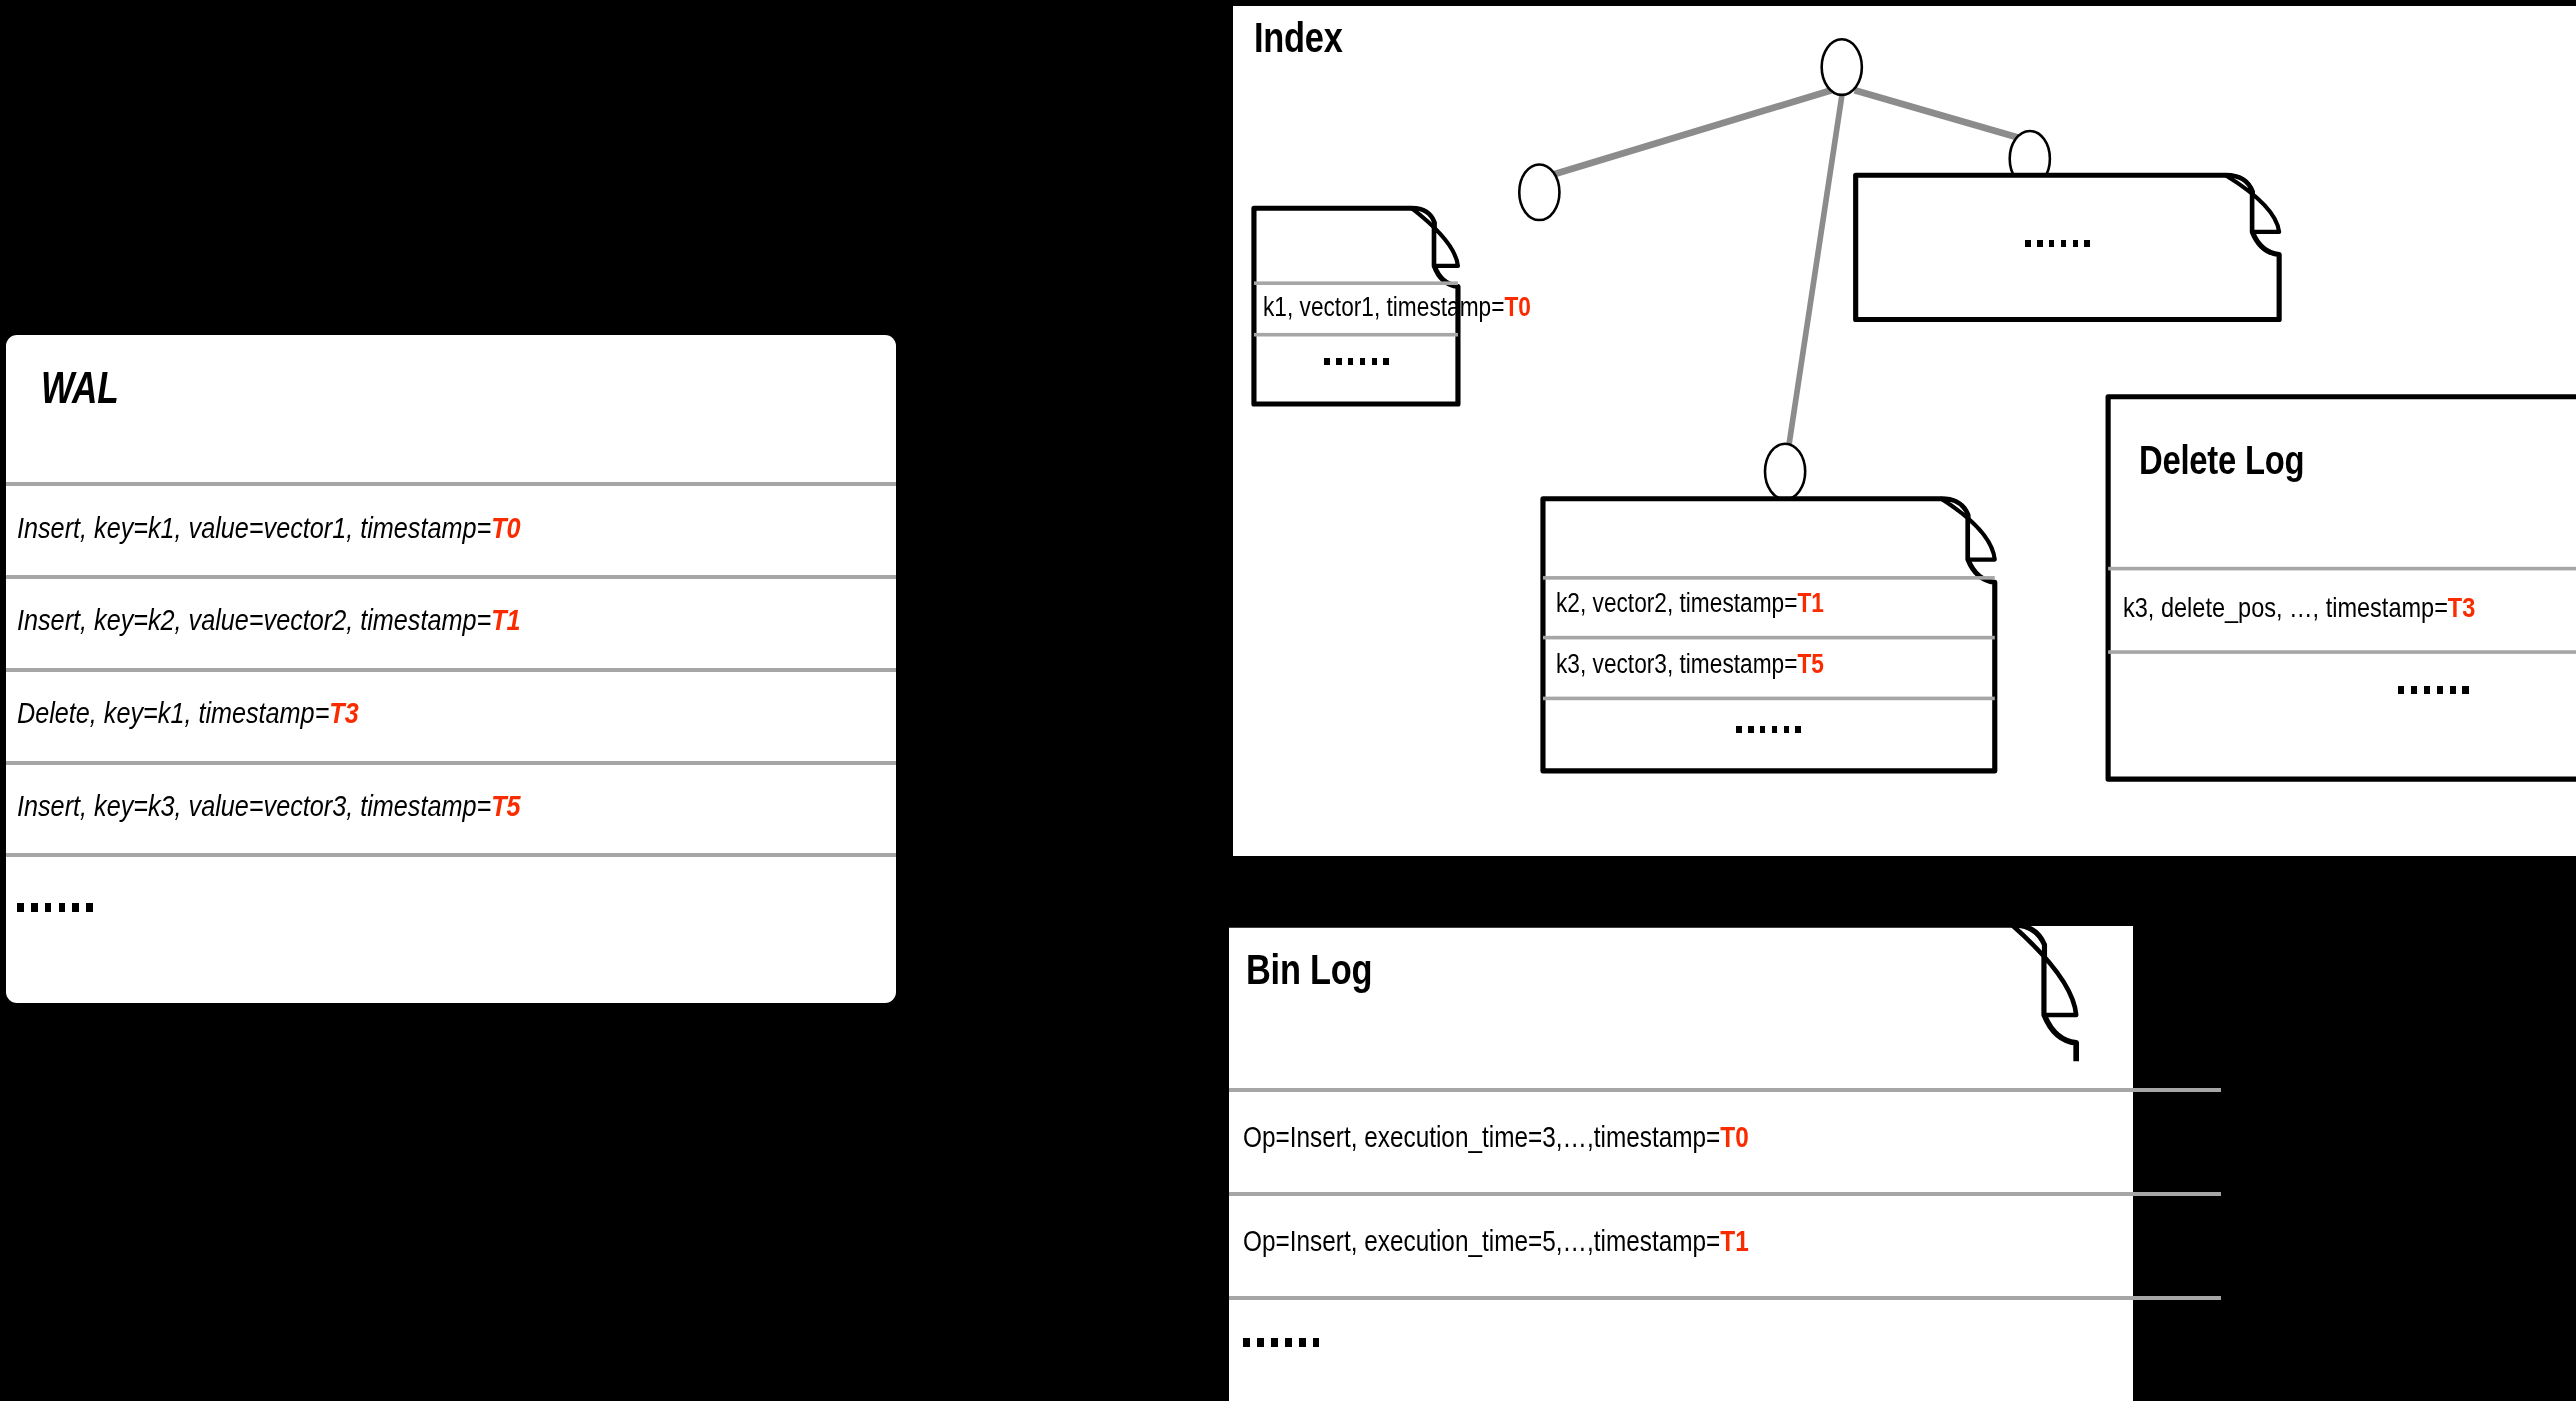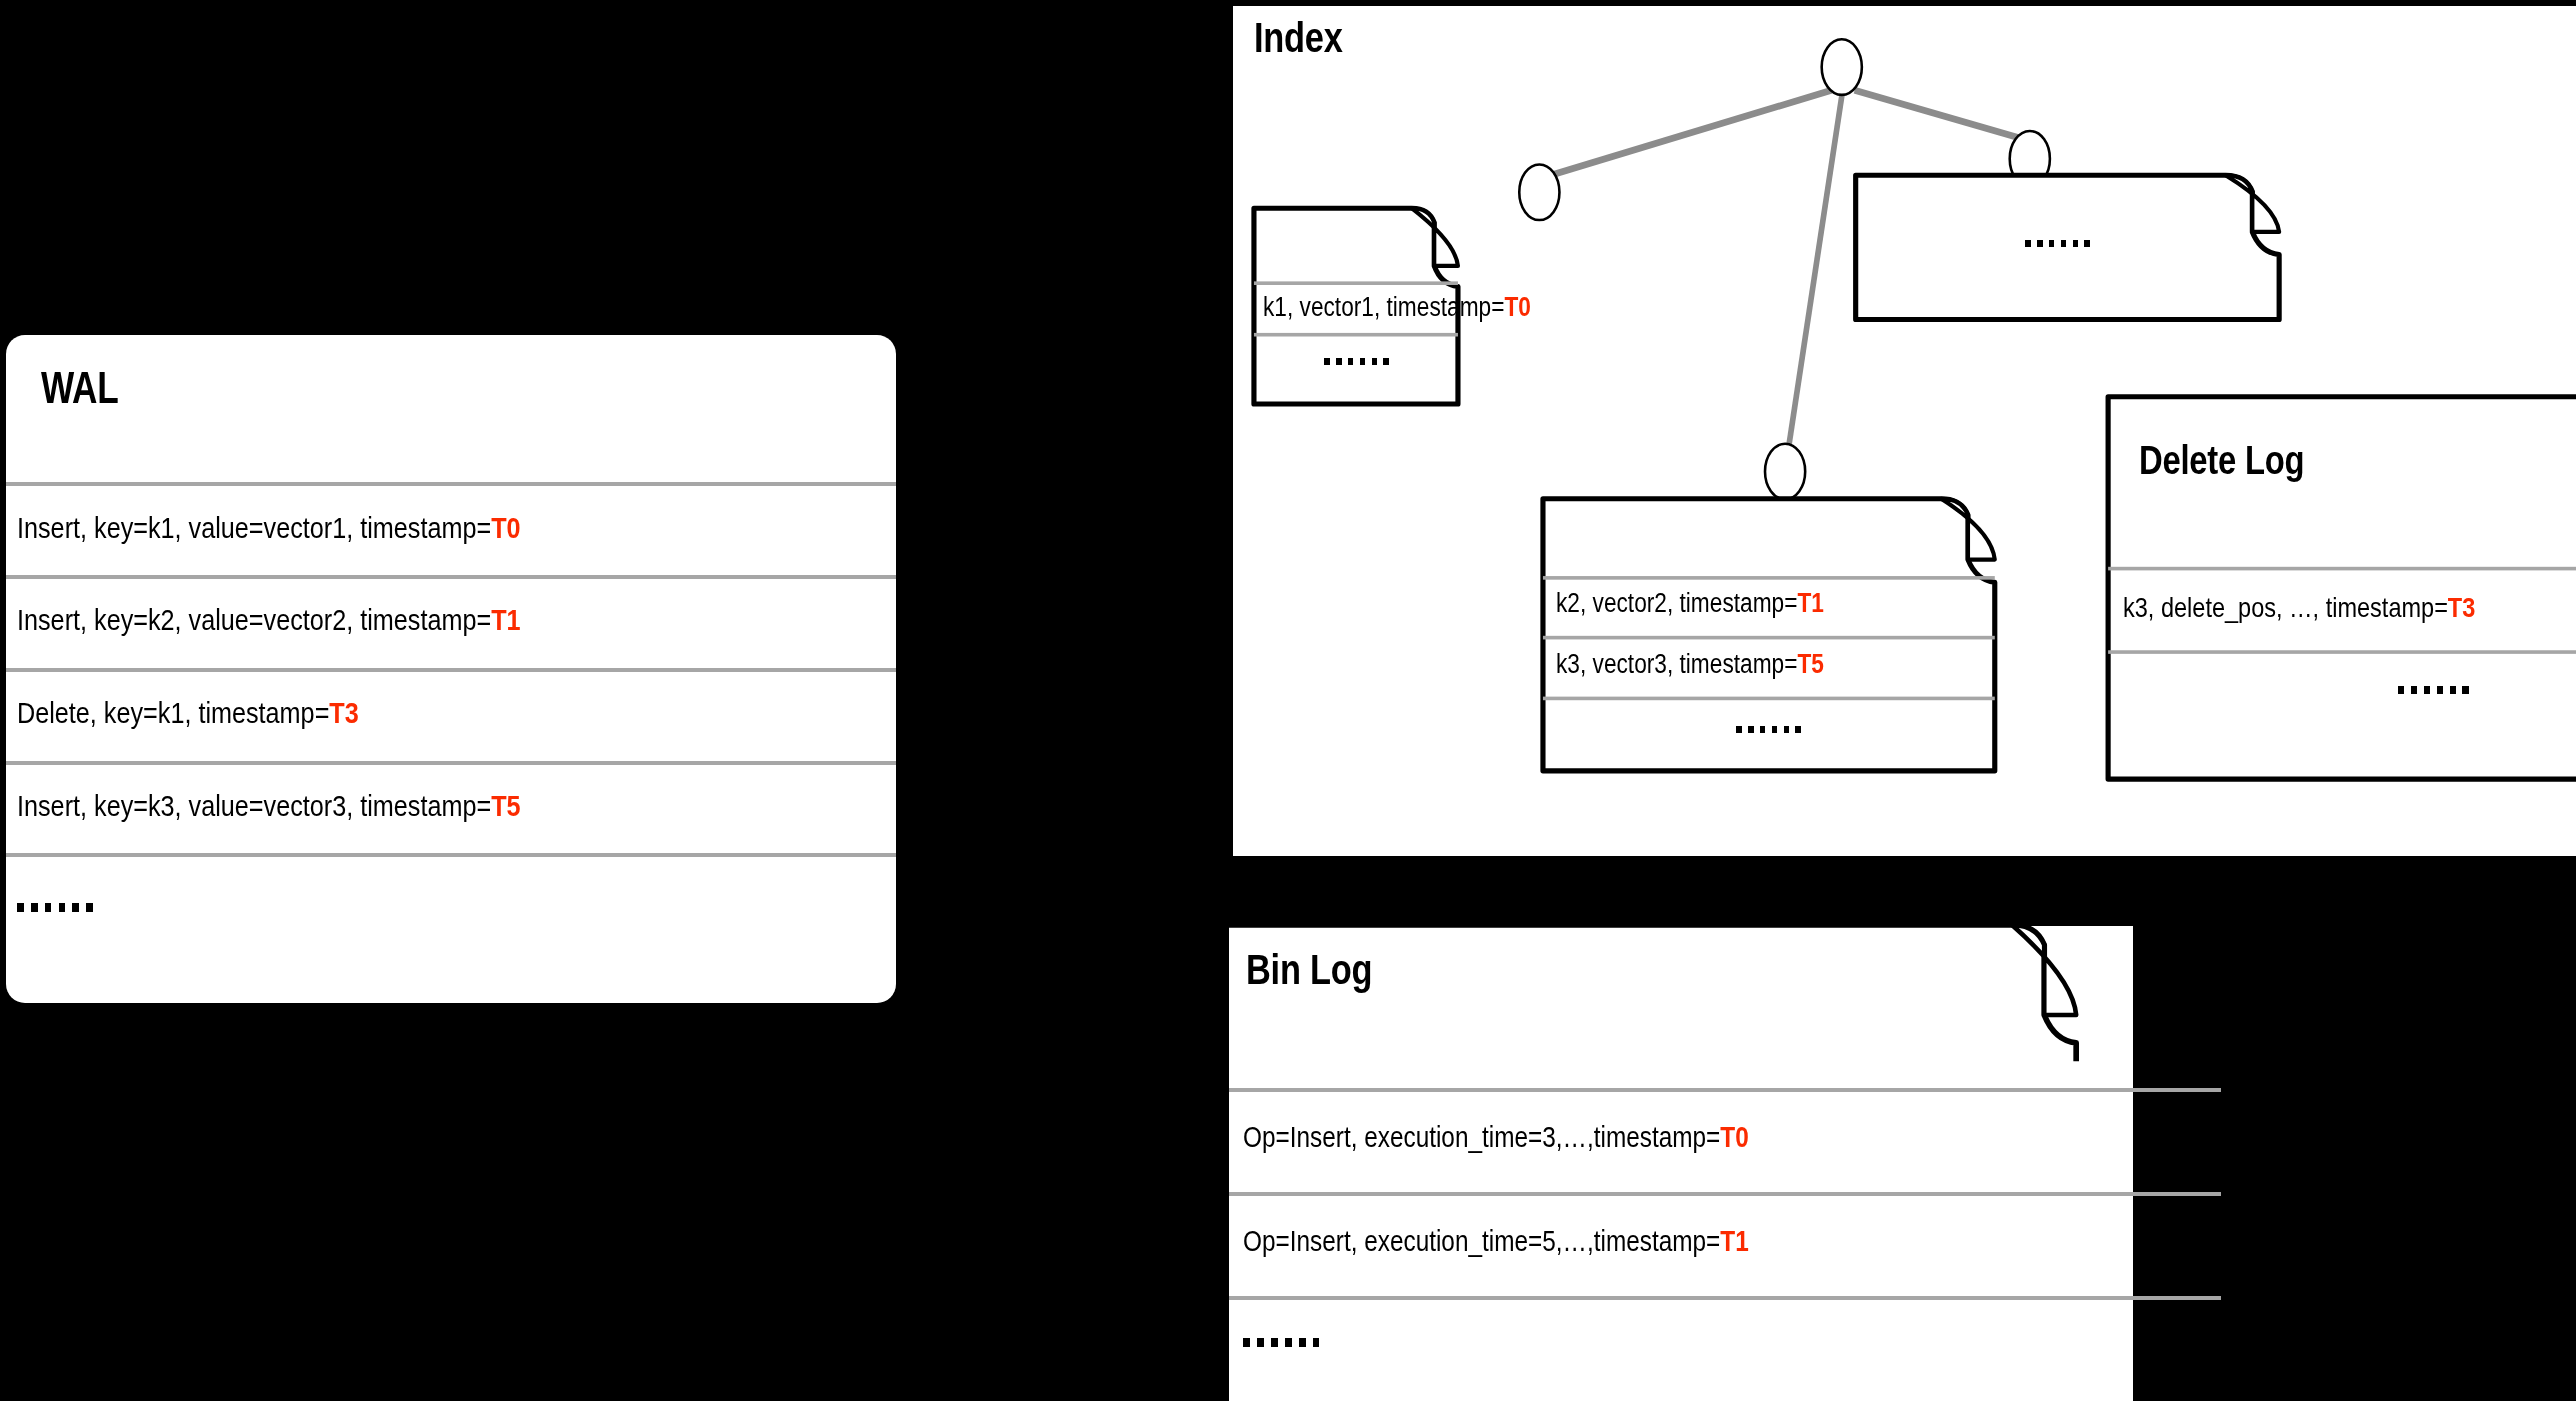--- a/index.html
+++ b/index.html
@@ -15,21 +15,21 @@
     background:#000000;
     overflow:hidden;
   }
 
   
   .panel{
     position:absolute;
     background:#ffffff;
     box-sizing:border-box;
   }
-  .panel-rounded{ border-radius:19px; }
+  .panel-rounded{ border-radius:11px;font-style:italic; }
 
   .panel-title{
     position:absolute;
     font-weight:bold;
     color:#000000;
     letter-spacing:-0.3px;
     transform:scaleX(0.80);
     transform-origin:left center;
     white-space:nowrap;
     line-height:1;

